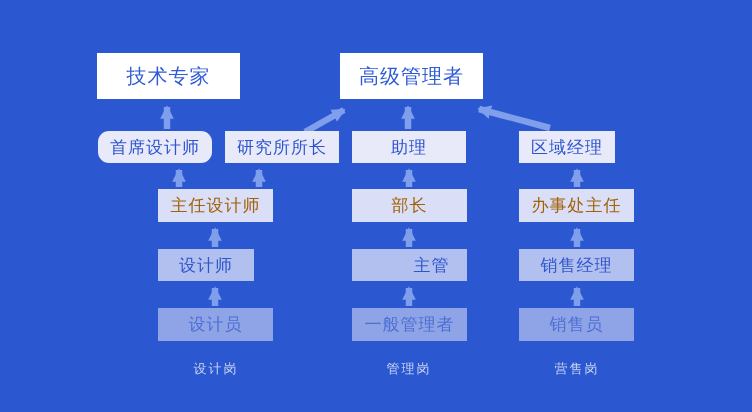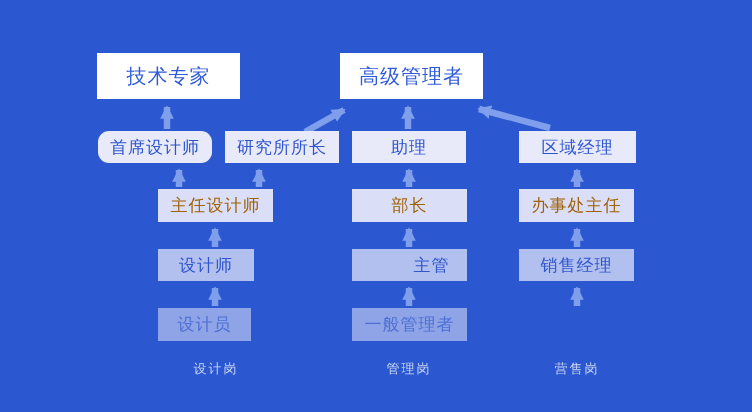--- a/index.html
+++ b/index.html
@@ -68,30 +68,31 @@
       <line x1="550" y1="128" x2="479" y2="109" marker-end="url(#ah)"></line>
     </g>
   </svg>
 
   <div class="box r1" style="left:97px;top:53px;width:143px;">技术专家</div>
   <div class="box r1" style="left:340px;top:53px;width:143px;">高级管理者</div>
 
   <div class="box r2" style="left:98px;top:131px;width:114px;border-radius:11px;">首席设计师</div>
   <div class="box r2" style="left:225px;top:131px;width:114px;">研究所所长</div>
   <div class="box r2" style="left:352px;top:131px;width:114px;">助理</div>
-  <div class="box r2" style="left:519px;top:131px;width:117px;">区域经理</div>
+  <div class="box r2" style="left:519px;top:131px;width:96px;">区域经理</div>
 
   <div class="box r3" style="left:158px;top:189px;width:115px;">主任设计师</div>
   <div class="box r3" style="left:352px;top:189px;width:115px;">部长</div>
   <div class="box r3" style="left:519px;top:189px;width:115px;">办事处主任</div>
 
   <div class="box r4" style="left:158px;top:249px;width:96px;">设计师</div>
   <div class="box r4" style="left:352px;top:249px;width:115px;padding-left:44px;">主管</div>
   <div class="box r4" style="left:519px;top:249px;width:115px;">销售经理</div>
 
-  <div class="box r5" style="left:158px;top:308px;width:93px;">设计员</div>
+  <div class="box r5" style="left:158px;top:308px;width:115px;">设计员</div>
   <div class="box r5" style="left:352px;top:308px;width:115px;">一般管理者</div>
+  <div class="box r5" style="left:519px;top:308px;width:115px;">销售员</div>
 
   <div class="col-label" style="left:156px;">设计岗</div>
   <div class="col-label" style="left:349px;text-align:center;">管理岗</div>
   <div class="col-label" style="left:517px;">营售岗</div>
 
 </div>
 
 </body></html>

